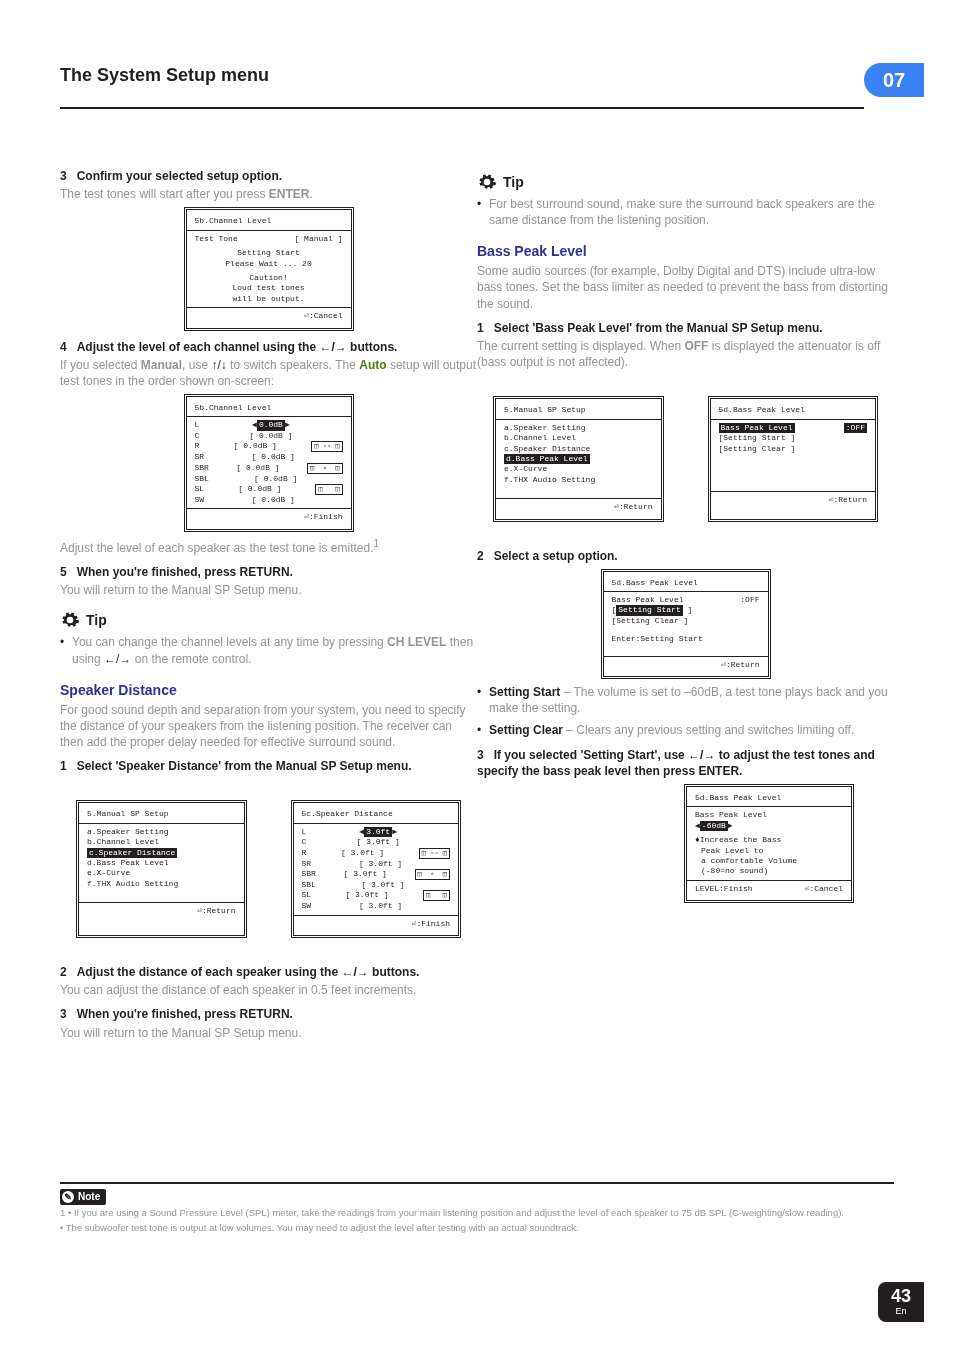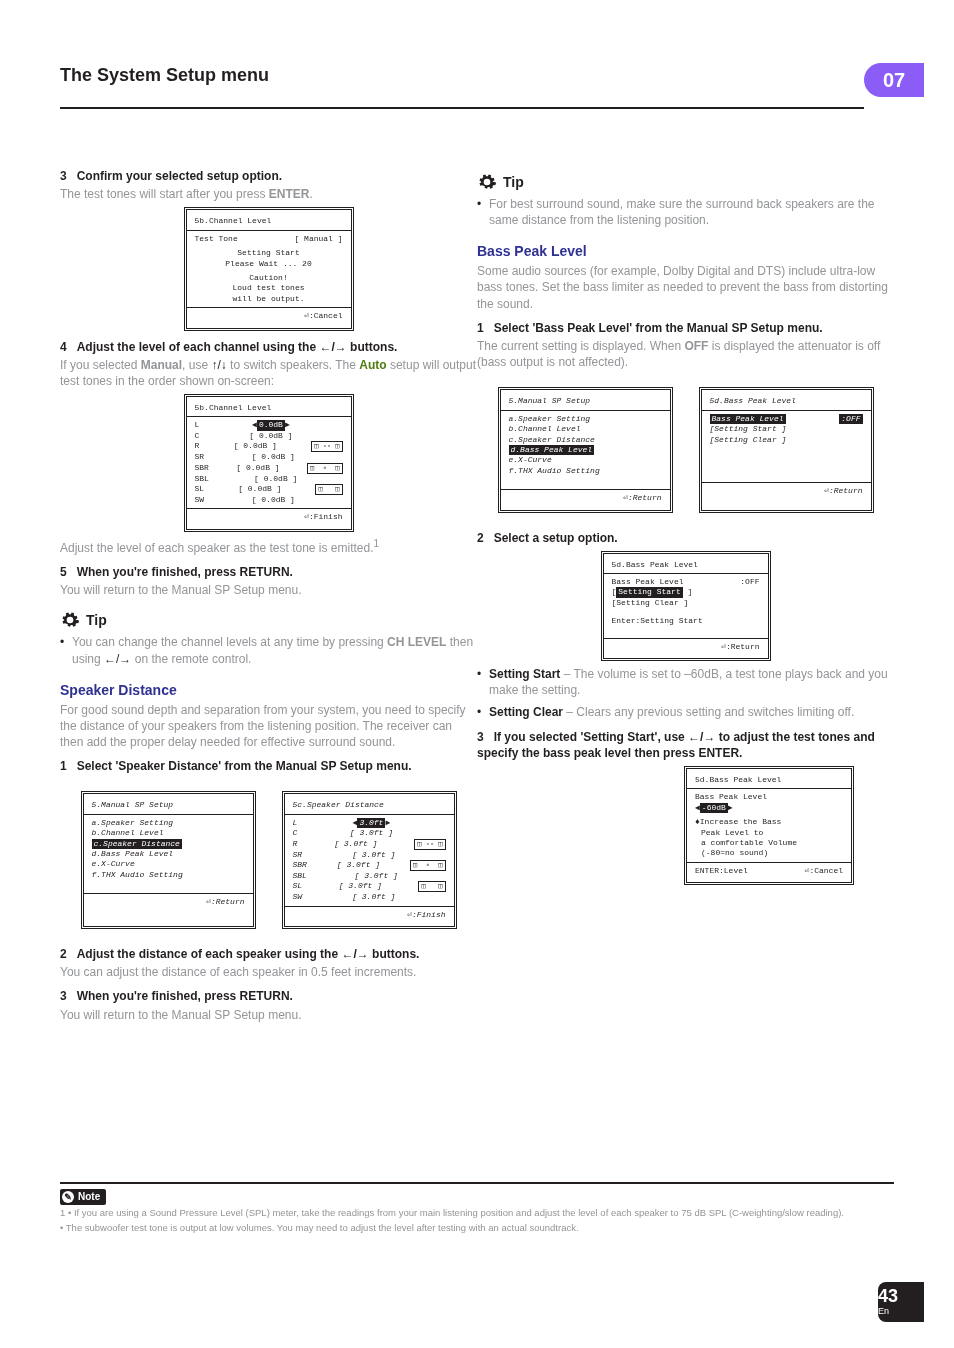--- a/index.html
+++ b/index.html
@@ -12,21 +12,21 @@
     color: #231f20;
     font-size: 12px;
     line-height: 1.35;
   }
   .page-badge {
     position: absolute;
     top: 63px;
     right: 30px;
     width: 60px;
     height: 34px;
-    background: #8b5cf6;
+    background: #3b82f6;
     border-radius: 17px 0 0 17px;
     color: #fff;
     font-size: 20px;
     font-weight: bold;
     display: flex;
     align-items: center;
     justify-content: center;
   }
   .header-bar {
     position: absolute;
@@ -65,21 +65,21 @@
     width: 170px;
     position: relative;
   }
   .lcd-wide { width: 175px; }
   .lcd .hr { border-top: 1px solid #231f20; margin: 3px -8px; }
   .lcd .footer { text-align: right; font-size: 8px; margin-top: 3px; }
   .lcd .highlight { background: #231f20; color: #fff; padding: 0 2px; display: inline-block; }
   .lcd .row { display: flex; justify-content: space-between; white-space: pre; }
 
   .dual-lcd { display: flex; gap: 12px; justify-content: center; margin: 10px 0; }
-  .dual-lcd .lcd { margin: 7px; font-style: italic; }
+  .dual-lcd .lcd { margin: 16px; }
 
   .tip-row { display: flex; align-items: center; gap: 6px; margin-top: 12px; }
   .gear-icon {
     width: 20px; height: 20px;
   }
   .tip-label { font-weight: bold; font-size: 14px; }
   ul.bullets { list-style: none; margin-top: 4px; }
   ul.bullets li { color: #939598; padding-left: 12px; position: relative; margin-bottom: 6px; }
   ul.bullets li::before { content: "•"; position: absolute; left: 0; color: #231f20; }
   ul.bullets li .lead { color: #231f20; font-weight: bold; }
@@ -110,21 +110,21 @@
   .fn-text { color: #939598; font-size: 9.5px; line-height: 1.35; margin-top: 2px; }
 
   .page-num-badge {
     position: absolute;
     right: 30px;
     bottom: 26px;
     width: 46px; height: 40px;
     background: #231f20;
     border-radius: 8px 0 0 8px;
     color: #fff;
-    display: flex; flex-direction: column; justify-content: center;
+    display: flex; flex-direction: column; align-items: center; justify-content: center;
   }
   .page-num-badge .big { font-size: 18px; font-weight: bold; line-height: 1; }
   .page-num-badge .sm { font-size: 9px; }
 
   .layout-icon {
     display: inline-block;
     border: 1px solid #231f20;
     font-size: 7px;
     line-height: 1;
     padding: 1px 2px;
@@ -332,21 +332,21 @@
       <div>5d.Bass Peak Level</div>
       <div class="hr"></div>
       <div>Bass Peak Level</div>
       <div style="text-align:left">◀<span class="highlight">-60dB</span>▶</div>
       <div style="height:4px"></div>
       <div>♦Increase the Bass</div>
       <div style="padding-left:6px">Peak Level to</div>
       <div style="padding-left:6px">a comfortable Volume</div>
       <div style="padding-left:6px">(-80=no sound)</div>
       <div class="hr"></div>
-      <div class="row"><span>ENTER:Level</span><span>⏎:Cancel</span></div>
+      <div class="row"><span>LEVEL:Finish</span><span>⏎:Cancel</span></div>
     </div>
   </div>
 </div>
 
 <div class="footnote-bar">
   <span class="note-badge">
     <span class="pencil">✎</span>
     <span>Note</span>
   </span>
   <div class="fn-text">1 • If you are using a Sound Pressure Level (SPL) meter, take the readings from your main listening position and adjust the level of each speaker to 75 dB SPL (C-weighting/slow reading).</div>

